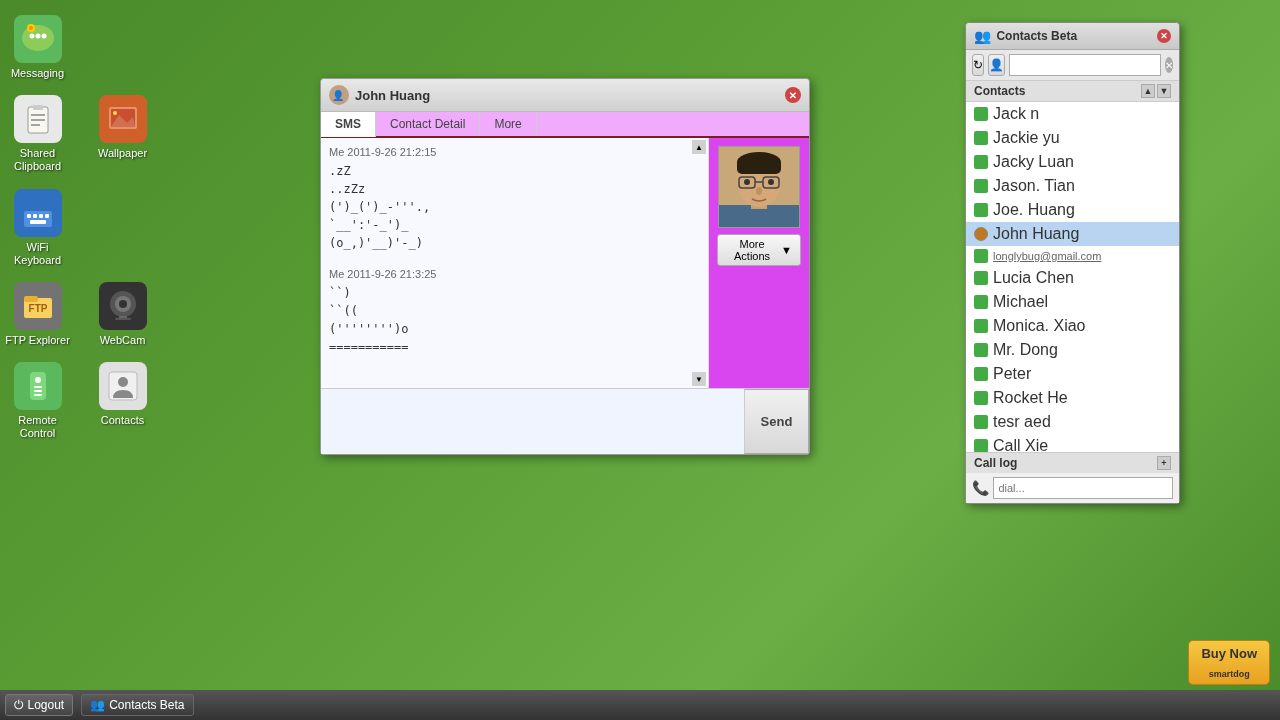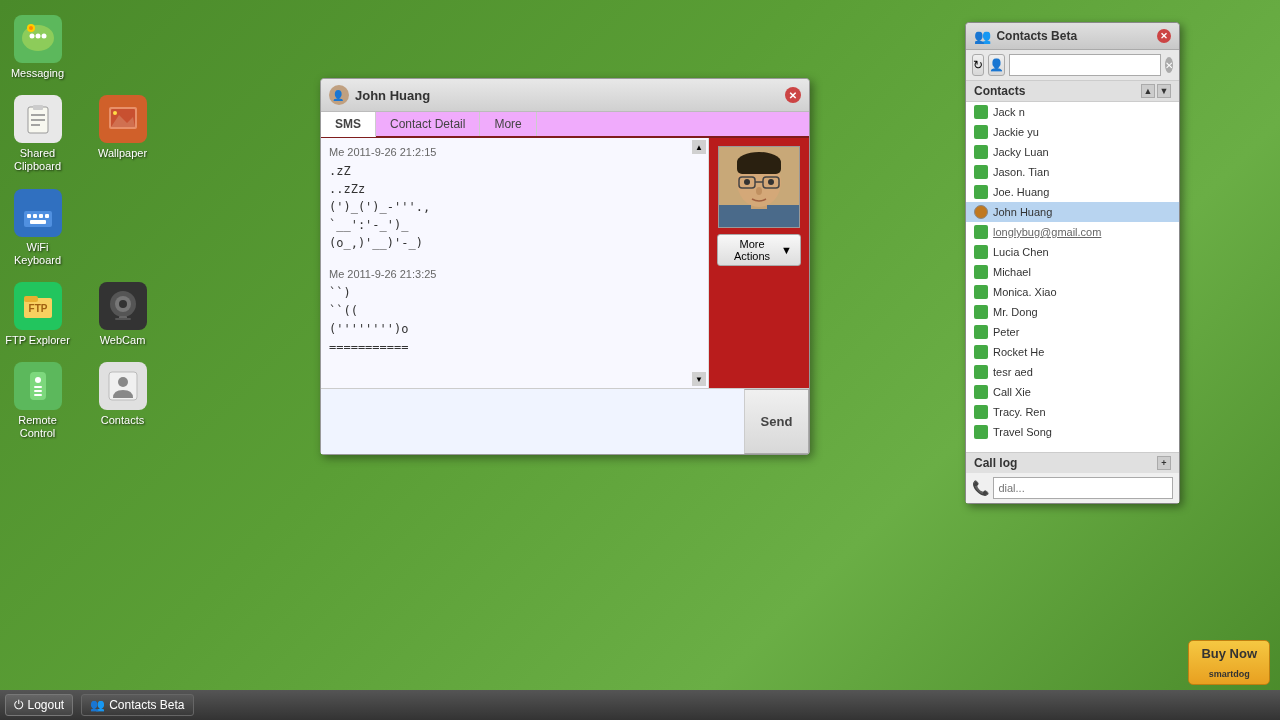--- a/index.html
+++ b/index.html
@@ -166,21 +166,21 @@
       font-size: 8px;
     }
     .scroll-up { top: 2px; }
     .scroll-down { bottom: 2px; }
     .sms-sidebar {
       width: 100px;
       display: flex;
       flex-direction: column;
       align-items: center;
       padding: 8px;
-      background: #b91c1c;
+      background: #d946ef;
     }
     .contact-photo {
       width: 82px;
       height: 82px;
       background: linear-gradient(135deg, #c8b098, #a08060);
       border: 1px solid #999;
       display: flex;
       align-items: center;
       justify-content: center;
       overflow: hidden;
@@ -339,21 +339,21 @@
     .contact-status {
       width: 14px;
       height: 14px;
       border-radius: 2px;
       flex-shrink: 0;
       display: flex;
       align-items: center;
       justify-content: center;
     }
     .status-online { background: #44aa44; }
-    .contact-name { color: #333; font-size: 11px; }
+    .contact-name { color: #333; font-size: 16px; }
     .contact-email { color: #666; font-size: 11px; text-decoration: underline; }
 
     .call-log-section {
       border-top: 1px solid #ccc;
     }
     .call-log-header {
       display: flex;
       align-items: center;
       justify-content: space-between;
       padding: 3px 8px;
@@ -519,21 +519,21 @@
           <rect x="19" y="19" width="4" height="4" rx="1" fill="white"></rect>
           <rect x="25" y="19" width="4" height="4" rx="1" fill="white"></rect>
           <rect x="10" y="25" width="16" height="4" rx="1" fill="white"></rect>
         </svg>
       </div>
       <span class="icon-label">WiFi Keyboard</span>
     </div>
   </div>
   <div class="icon-row">
     <div class="desktop-icon">
-      <div class="icon-img" style="background:#22c55e;text-align:right;">
+      <div class="icon-img" style="background:#737373;text-align:right;">
         <svg width="36" height="36" viewBox="0 0 36 36">
           <rect x="4" y="10" width="28" height="20" rx="2" fill="#f8d060"></rect>
           <rect x="4" y="8" width="14" height="6" rx="2" fill="#e8b030"></rect>
           <text x="18" y="24" font-size="10" fill="#a06010" text-anchor="middle" font-weight="bold">FTP</text>
         </svg>
       </div>
       <span class="icon-label">FTP Explorer</span>
     </div>
     <div class="desktop-icon">
       <div class="icon-img" style="background:#333;">

